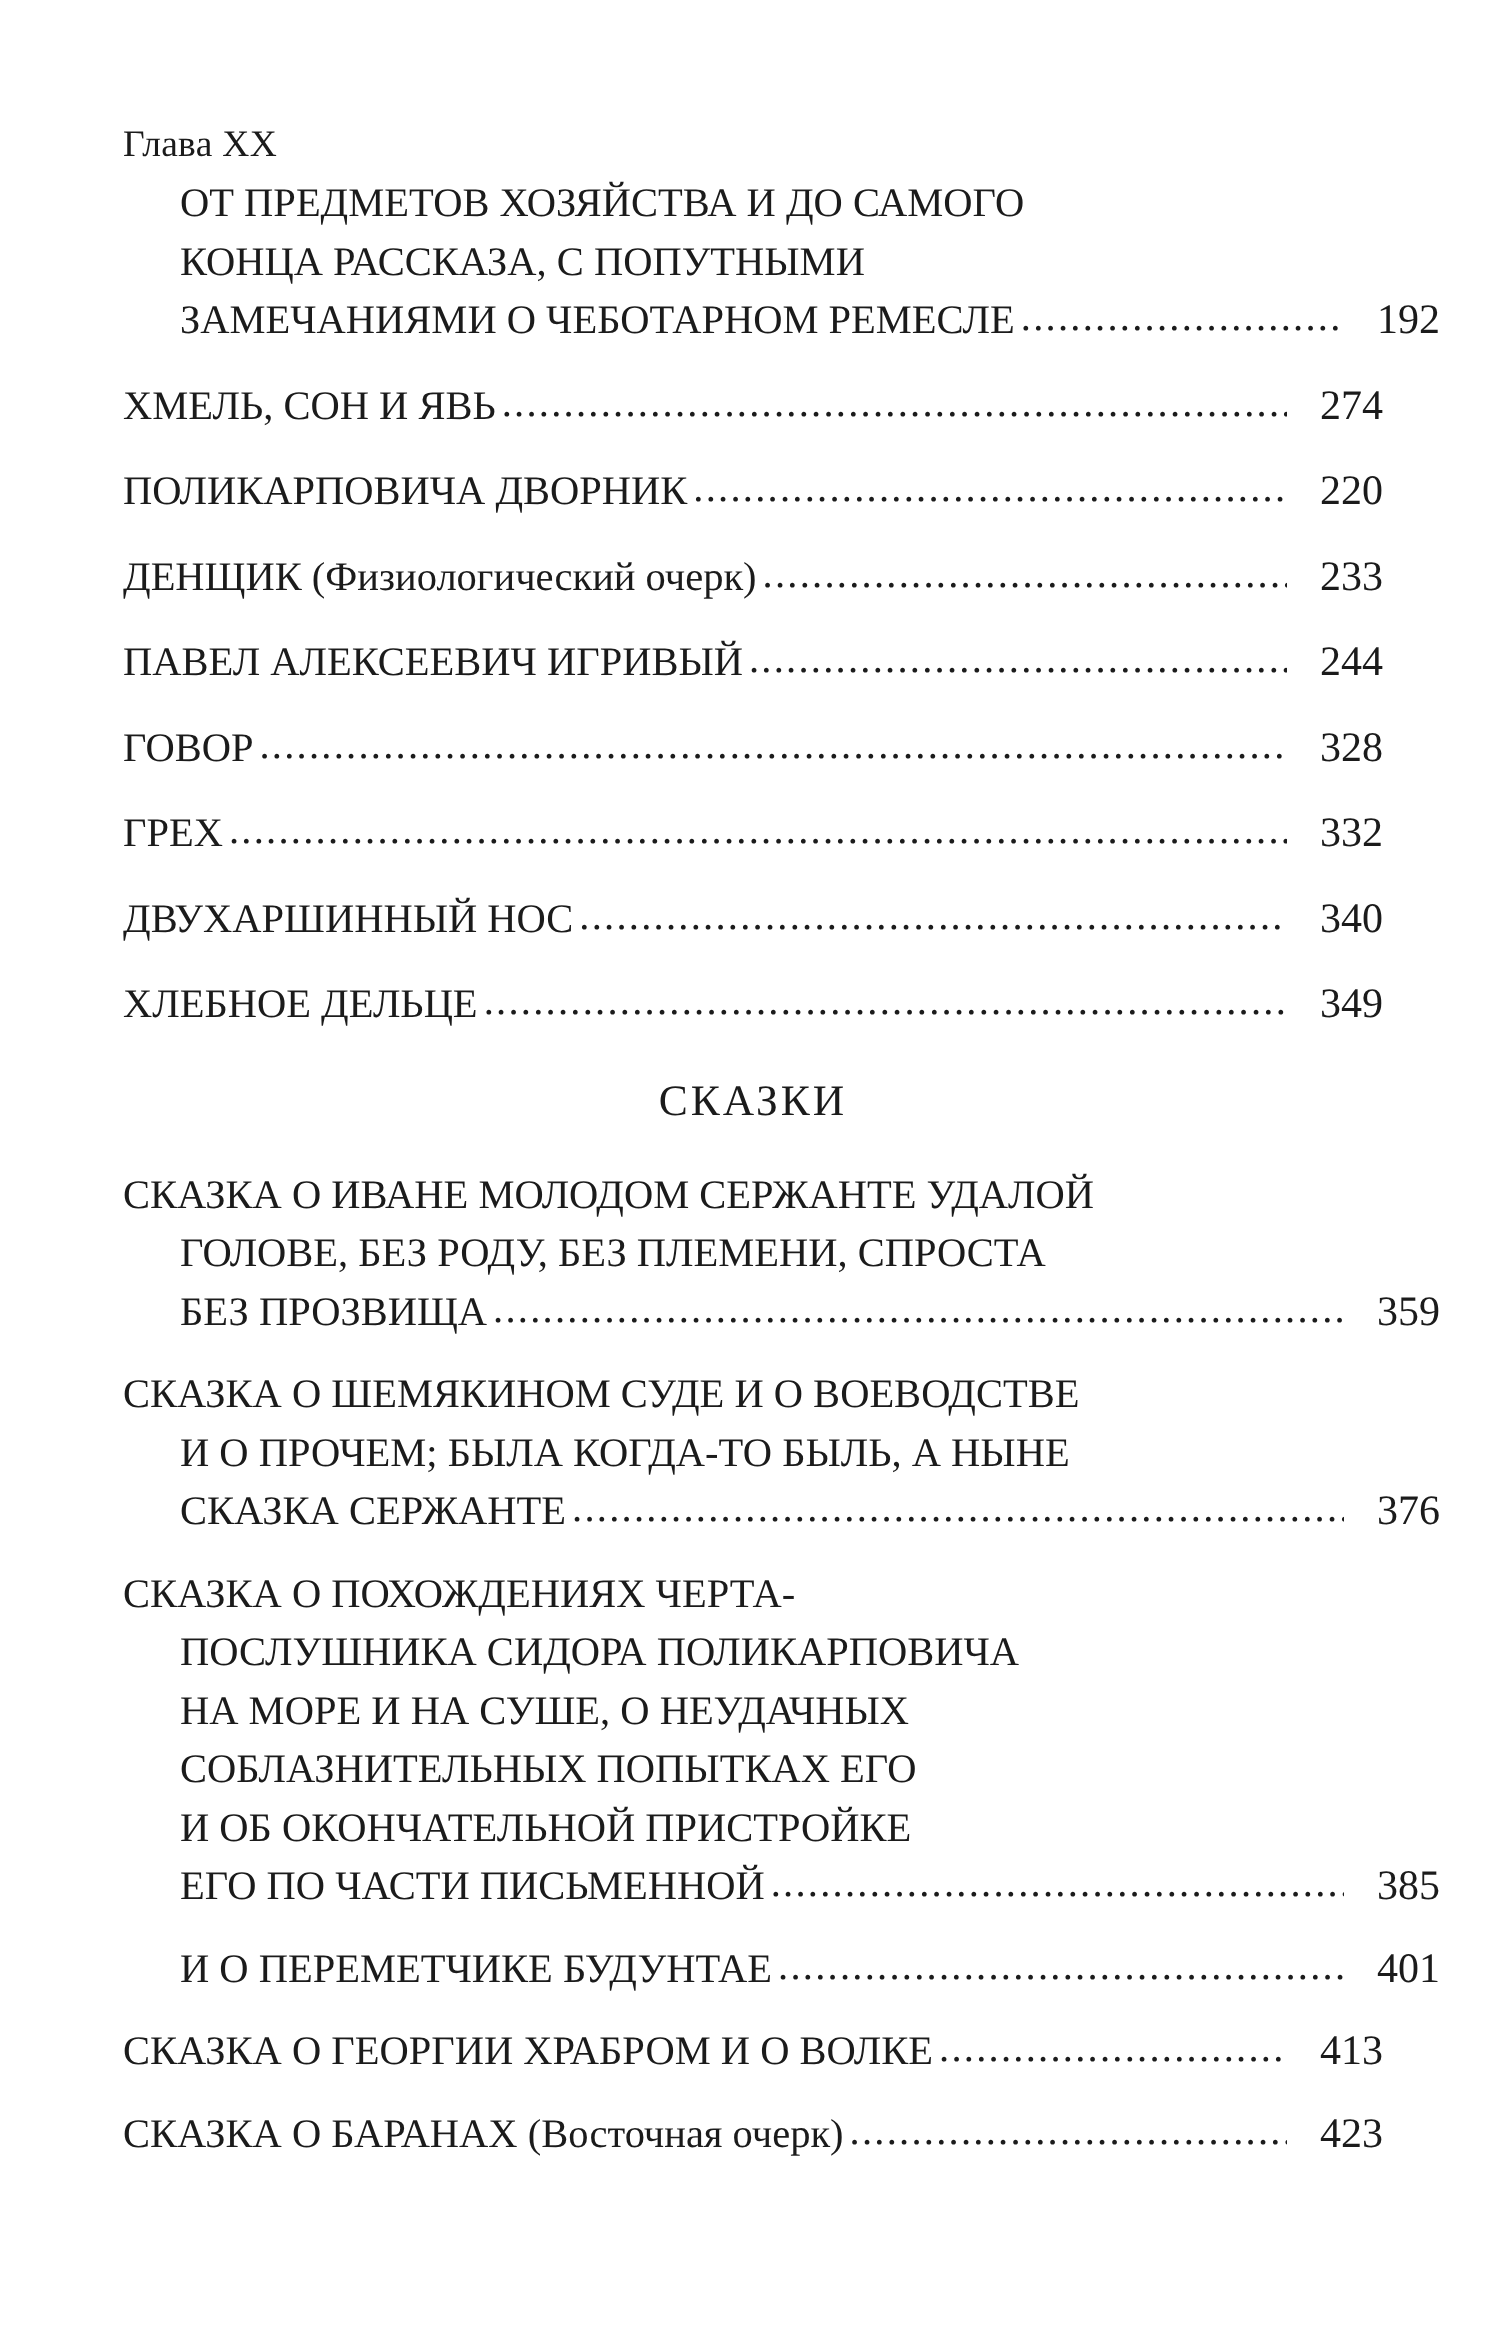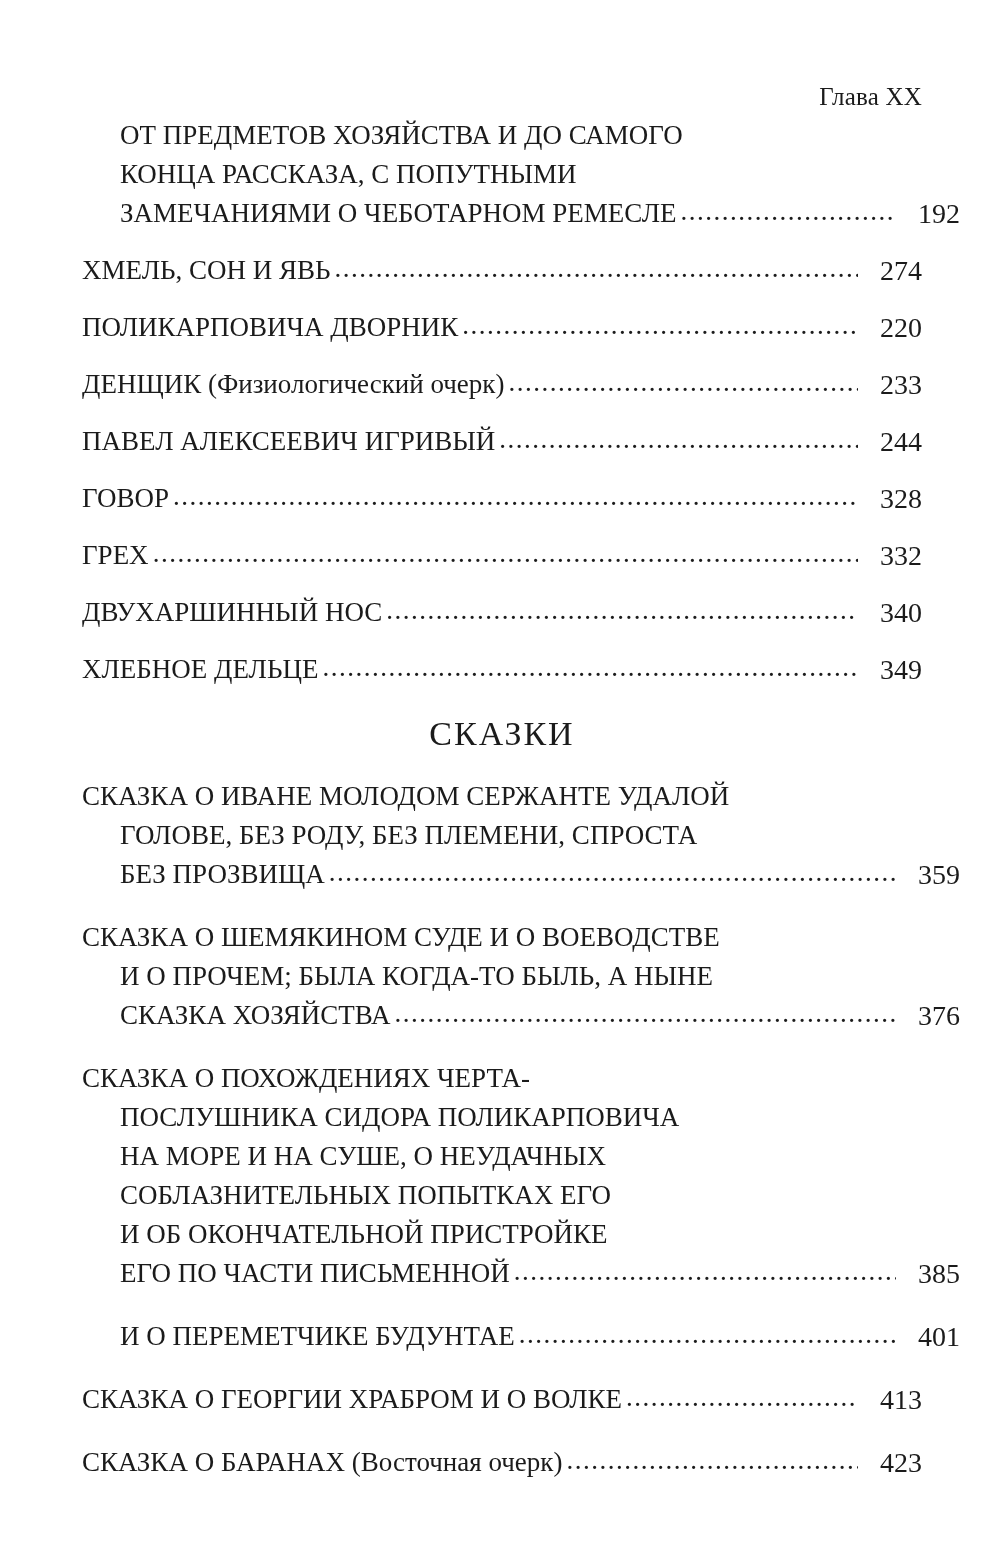--- a/index.html
+++ b/index.html
@@ -33,21 +33,20 @@
     width: 840px;
   }
 
   
   .chapter-number {
     font-size: 25px;
     line-height: 34px;
     letter-spacing: 0.2px;
     margin-bottom: 2px;
     color: #1b1b1b;
-    text-align: right;
   }
 
   
   .entry {
     display: block;
     margin-bottom: 18px;
     font-size: 27px;
     line-height: 39px;
     position: relative;
   }
@@ -84,27 +83,27 @@
   }
   .page-num {
     flex: 0 0 auto;
     text-align: right;
     min-width: 62px;
     font-size: 28px;
   }
 
   .section-heading {
     text-align: center;
-    font-size: 34px;
+    font-size: 29px;
     letter-spacing: 2px;
     margin: 26px 0 24px 0;
     line-height: 38px;
   }
 
-  .tight { margin-bottom: 16px; margin-top: 24px; }
+  .tight { margin-bottom: 16px; }
 </style>
 </head>
 <body>
 
 <div class="page">
   <div class="toc">
 
     <div class="chapter-number">Глава XX</div>
 
     <div class="entry">
@@ -195,21 +194,21 @@
           <span class="page-num">359</span>
         </span>
       </span>
     </div>
 
     <div class="entry tight">
       <span class="lines">
         <span class="line">СКАЗКА О ШЕМЯКИНОМ СУДЕ И О ВОЕВОДСТВЕ</span>
         <span class="line indent">И О ПРОЧЕМ; БЫЛА КОГДА-ТО БЫЛЬ, А НЫНЕ</span>
         <span class="line indent last">
-          <span class="title-text">СКАЗКА ХОЗЯЙСТВА</span>
+          <span class="title-text">СКАЗКА СЕРЖАНТЕ</span>
           <span class="leader">.......................................................................................</span>
           <span class="page-num">376</span>
         </span>
       </span>
     </div>
 
     <div class="entry tight">
       <span class="lines">
         <span class="line">СКАЗКА О ПОХОЖДЕНИЯХ ЧЕРТА-</span>
         <span class="line indent">ПОСЛУШНИКА СИДОРА ПОЛИКАРПОВИЧА</span>

